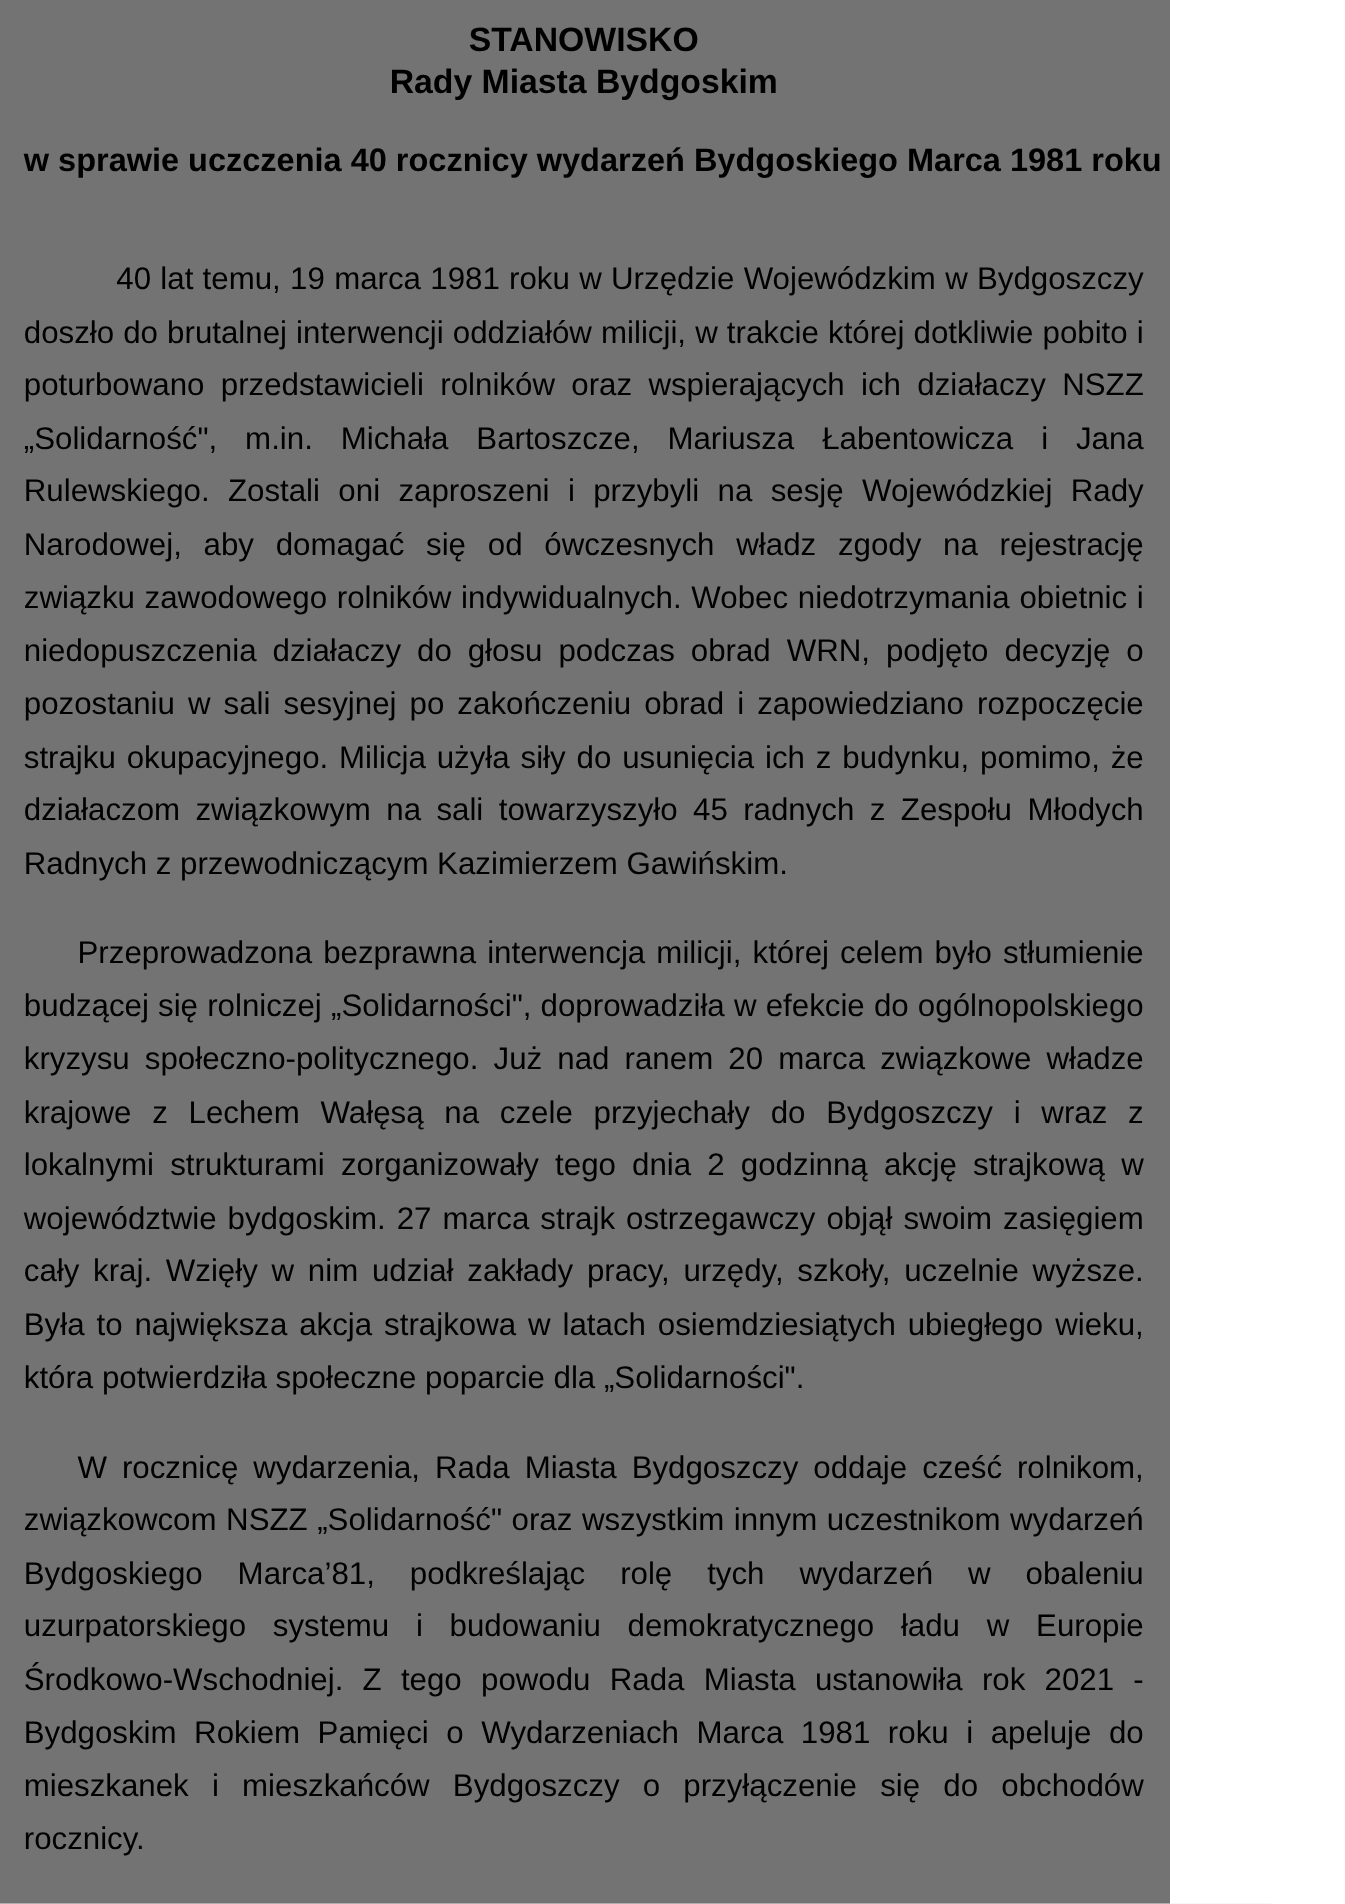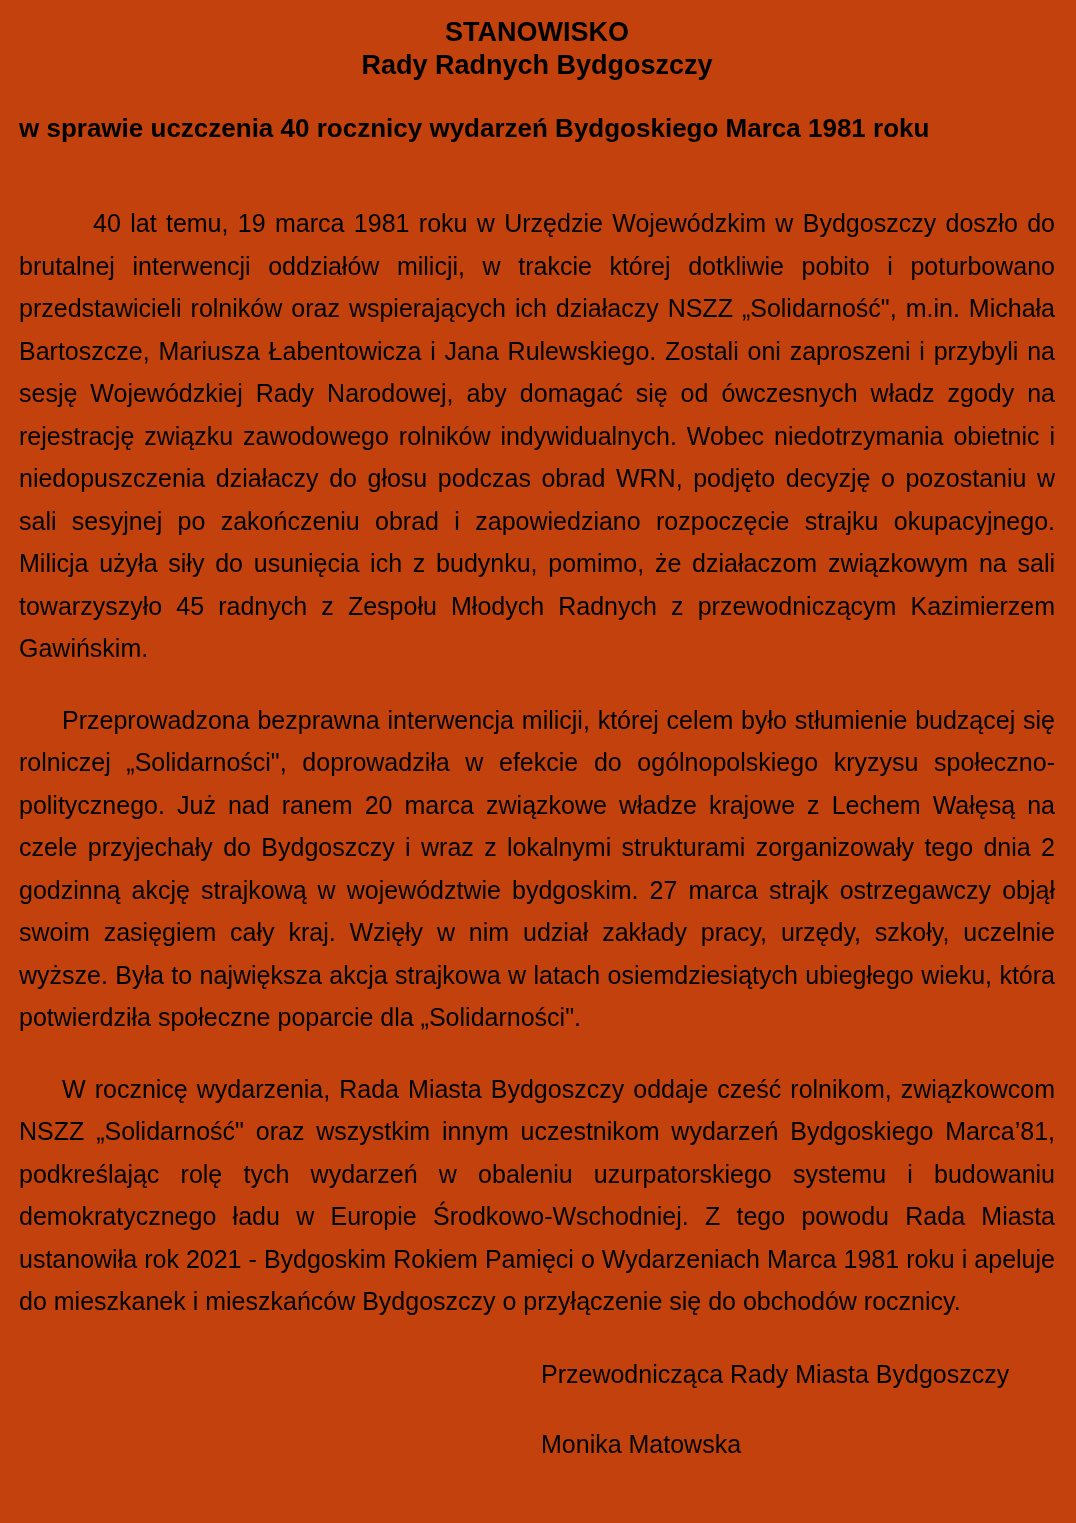--- a/index.html
+++ b/index.html
@@ -9,24 +9,24 @@
   }
   body {
     width: 1076px;
     height: 1523px;
     font-family: "Liberation Sans", sans-serif;
     color: #000000;
     overflow: hidden;
   }
   .page {
     box-sizing: border-box;
-    width: 1076px;
+    width: 936px;
     height: 1523px;
     padding: 16px 21px 0 19px;
-    background: #c2410c;
+    background: #737373;
   }
   .doc-title,
   .doc-subtitle {
     text-align: center;
     font-weight: bold;
     font-size: 27px;
     line-height: 33px;
     white-space: nowrap;
   }
   .doc-subject {
@@ -66,21 +66,21 @@
     white-space: nowrap;
   }
 </style>
 </head>
 <body>
 
 <div class="page">
 
   <div class="doc-title">STANOWISKO</div>
 
-  <div class="doc-subtitle">Rady Radnych Bydgoszczy</div>
+  <div class="doc-subtitle">Rady Miasta Bydgoskim</div>
 
   <div class="doc-subject">w sprawie uczczenia 40 rocznicy wydarzeń Bydgoskiego Marca 1981 roku</div>
 
   <div class="doc-body">
     <p class="para indent-lg">40 lat temu, 19 marca 1981 roku w Urzędzie Wojewódzkim w Bydgoszczy doszło do brutalnej interwencji oddziałów milicji, w trakcie której dotkliwie pobito i poturbowano przedstawicieli rolników oraz wspierających ich działaczy NSZZ „Solidarność", m.in. Michała Bartoszcze, Mariusza Łabentowicza i Jana Rulewskiego. Zostali oni zaproszeni i przybyli na sesję Wojewódzkiej Rady Narodowej, aby domagać się od ówczesnych władz zgody na rejestrację związku zawodowego rolników indywidualnych. Wobec niedotrzymania obietnic i niedopuszczenia działaczy do głosu podczas obrad WRN, podjęto decyzję o pozostaniu w sali sesyjnej po zakończeniu obrad i zapowiedziano rozpoczęcie strajku okupacyjnego. Milicja użyła siły do usunięcia ich z budynku, pomimo, że działaczom związkowym na sali towarzyszyło 45 radnych z Zespołu Młodych Radnych z przewodniczącym Kazimierzem Gawińskim.</p>
     <p class="para">Przeprowadzona bezprawna interwencja milicji, której celem było stłumienie budzącej się rolniczej „Solidarności", doprowadziła w efekcie do ogólnopolskiego kryzysu społeczno-politycznego. Już nad ranem 20 marca związkowe władze krajowe z Lechem Wałęsą na czele przyjechały do Bydgoszczy i wraz z lokalnymi strukturami zorganizowały tego dnia 2 godzinną akcję strajkową w województwie bydgoskim. 27 marca strajk ostrzegawczy objął swoim zasięgiem cały kraj. Wzięły w nim udział zakłady pracy, urzędy, szkoły, uczelnie wyższe. Była to największa akcja strajkowa w latach osiemdziesiątych ubiegłego wieku, która potwierdziła społeczne poparcie dla „Solidarności".</p>
     <p class="para">W rocznicę wydarzenia, Rada Miasta Bydgoszczy oddaje cześć rolnikom, związkowcom NSZZ „Solidarność" oraz wszystkim innym uczestnikom wydarzeń Bydgoskiego Marca’81, podkreślając rolę tych wydarzeń w obaleniu uzurpatorskiego systemu i budowaniu demokratycznego ładu w Europie Środkowo-Wschodniej. Z tego powodu Rada Miasta ustanowiła rok 2021 - Bydgoskim Rokiem Pamięci o Wydarzeniach Marca 1981 roku i apeluje do mieszkanek i mieszkańców Bydgoszczy o przyłączenie się do obchodów rocznicy.</p>
   </div>
 
   <div class="signature">

